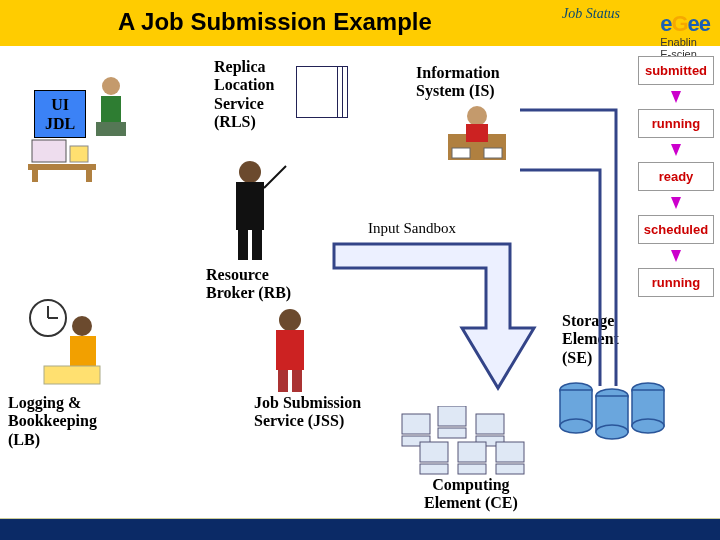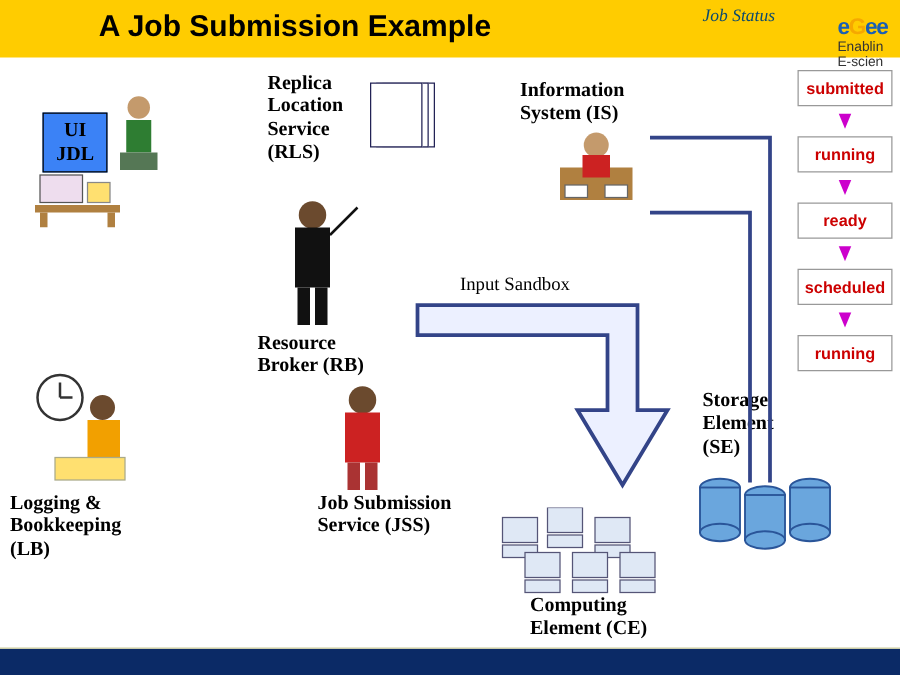--- a/index.html
+++ b/index.html
@@ -7,21 +7,21 @@
     margin: 0;
     width: 720px;
     height: 540px;
     background: #fff;
     font-family: "Times New Roman", serif;
     position: relative;
     overflow: hidden;
   }
   .title-bar {
     background: #ffcc00;
-    padding: 8px 0 10px 79px;
+    padding: 8px 0 10px 118px;
     font-weight: bold;
     font-size: 24px;
     font-family: Arial, sans-serif;
     color: #000;
   }
   .corner-label {
     position: absolute;
     top: 6px;
     right: 100px;
     font-style: italic;
@@ -32,21 +32,21 @@
     position: absolute;
     top: 12px;
     right: 10px;
     font-family: Arial, sans-serif;
     font-size: 11px;
     line-height: 1.1;
     text-align: left;
     color: #333;
   }
   .logo .logo-main {
-    font-size: 18px;
+    font-size: 22px;
     font-weight: bold;
     letter-spacing: -1px;
   }
   .logo .e1 { color: #1a5fb4; }
   .logo .e2 { color: #f6a800; }
   .status-col {
     position: absolute;
     right: 6px;
     top: 56px;
     width: 76px;
@@ -222,21 +222,21 @@
       <ellipse cx="20" cy="52" rx="16" ry="7"></ellipse>
     <ellipse cx="56" cy="22" rx="16" ry="7"></ellipse>
       <rect x="40" y="22" width="32" height="36"></rect>
       <ellipse cx="56" cy="58" rx="16" ry="7"></ellipse>
     <ellipse cx="92" cy="16" rx="16" ry="7"></ellipse>
       <rect x="76" y="16" width="32" height="36"></rect>
       <ellipse cx="92" cy="52" rx="16" ry="7"></ellipse>
   </g>
 </svg>
 
-<div class="node-label" style="left:424px;top:476px;white-space:pre">Computing
+<div class="node-label" style="left:424px;top:476px;text-align:center;white-space:pre">Computing
 Element (CE)</div>
 <svg style="position:absolute;left:398px;top:406px;width:150px;height:70px" viewBox="0 0 150 70">
   <g fill="#dfe8f5" stroke="#557" stroke-width="1">
     <rect x="4" y="8" width="28" height="20"></rect>
       <rect x="4" y="30" width="28" height="10"></rect>
     <rect x="40" y="0" width="28" height="20"></rect>
       <rect x="40" y="22" width="28" height="10"></rect>
     <rect x="78" y="8" width="28" height="20"></rect>
       <rect x="78" y="30" width="28" height="10"></rect>
     <rect x="22" y="36" width="28" height="20"></rect>

